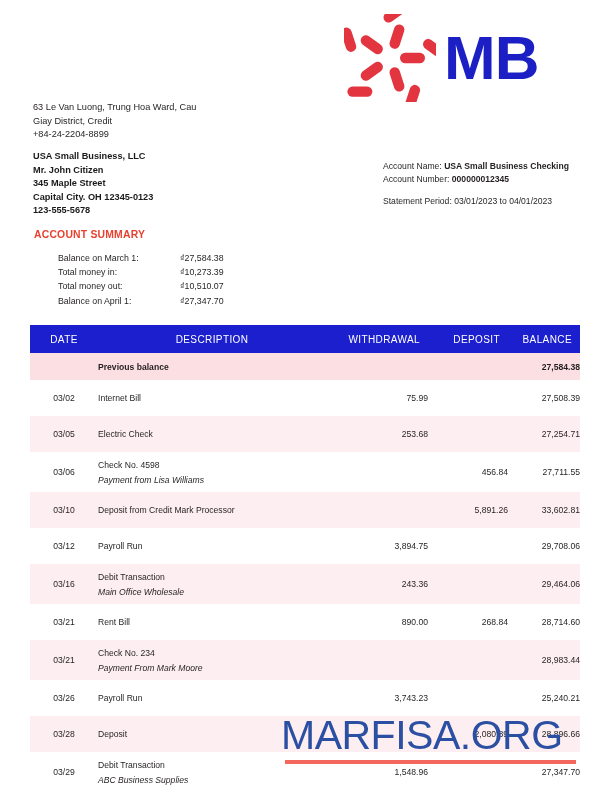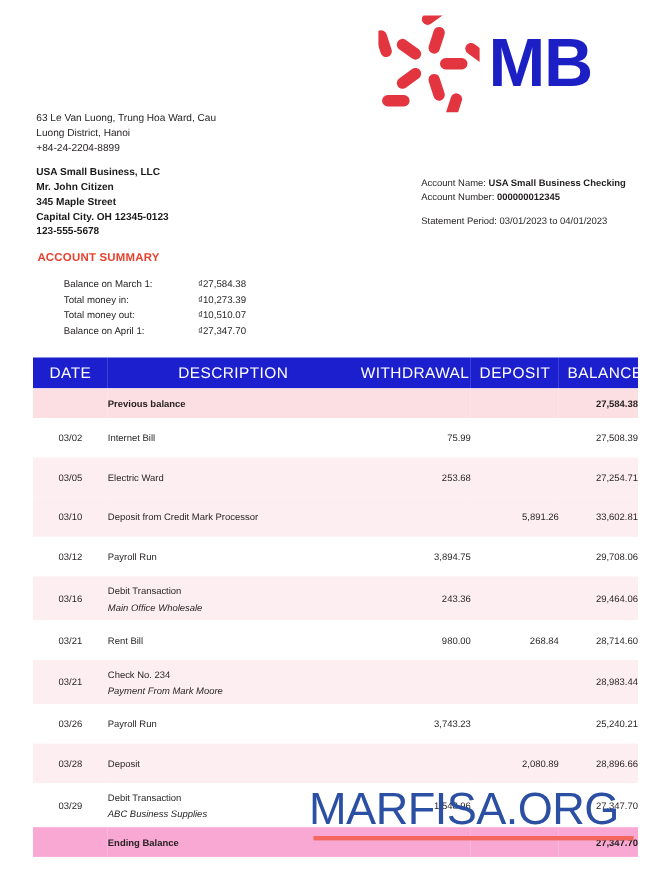--- a/index.html
+++ b/index.html
@@ -115,21 +115,21 @@
   }
   #transactions col.c-date  { width: 68px; }
   #transactions col.c-desc  { width: 222px; }
   #transactions col.c-wd    { width: 108px; }
   #transactions col.c-dep   { width: 80px; }
   #transactions col.c-bal   { width: 72px; }
 
   #transactions thead th {
     background: #1c1fce;
     color: #ffffff;
-    font-size: 14px;
+    font-size: 10px;
     font-weight: normal;
     letter-spacing: 0.4px;
     height: 28px;
     padding: 0 8px;
     vertical-align: middle;
   }
   #transactions thead th.th-date { text-align: center; padding: 0; }
   #transactions thead th.th-desc { text-align: center; padding-left: 14px; }
   #transactions thead th.th-num  { text-align: right; padding-right: 8px; }
 
@@ -229,21 +229,21 @@
           <rect x="34" y="-22" width="25" height="10.4" rx="5.2" transform="rotate(36 34 -16.8)"></rect>
         </g>
       </g>
     </g>
   </svg>
   <div id="logo-wordmark">MB</div>
 </div>
 
 <div id="bank-address">
   <div>63 Le Van Luong, Trung Hoa Ward, Cau</div>
-  <div>Luong District, Hanoi</div>
+  <div>Giay District, Credit</div>
   <div>+84-24-2204-8899</div>
 </div>
 
 <div id="customer-address">
   <div>USA Small Business, LLC</div>
   <div>Mr. John Citizen</div>
   <div>345 Maple Street</div>
   <div>Capital City. OH 12345-0123</div>
   <div>123-555-5678</div>
 </div>
@@ -311,25 +311,35 @@
         <td class="td-desc">
           <span class="d-main">Internet Bill</span>
         </td>
         <td class="td-num td-wd">75.99</td>
         <td class="td-num td-dep"></td>
         <td class="td-num td-bal">27,508.39</td>
       </tr>
       <tr class="alt r1">
         <td class="td-date">03/05</td>
         <td class="td-desc">
-          <span class="d-main">Electric Ward</span>
+          <span class="d-main">Electric Check</span>
         </td>
         <td class="td-num td-wd">253.68</td>
         <td class="td-num td-dep"></td>
         <td class="td-num td-bal">27,254.71</td>
+      </tr>
+      <tr class="two-line r2">
+        <td class="td-date">03/06</td>
+        <td class="td-desc">
+          <span class="d-main">Check No. 4598</span>
+          <span class="d-sub">Payment from Lisa Williams</span>
+        </td>
+        <td class="td-num td-wd"></td>
+        <td class="td-num td-dep">456.84</td>
+        <td class="td-num td-bal">27,711.55</td>
       </tr>
       <tr class="alt r1">
         <td class="td-date">03/10</td>
         <td class="td-desc">
           <span class="d-main">Deposit from Credit Mark Processor</span>
         </td>
         <td class="td-num td-wd"></td>
         <td class="td-num td-dep">5,891.26</td>
         <td class="td-num td-bal">33,602.81</td>
       </tr>
@@ -350,21 +360,21 @@
         </td>
         <td class="td-num td-wd">243.36</td>
         <td class="td-num td-dep"></td>
         <td class="td-num td-bal">29,464.06</td>
       </tr>
       <tr class="r1">
         <td class="td-date">03/21</td>
         <td class="td-desc">
           <span class="d-main">Rent Bill</span>
         </td>
-        <td class="td-num td-wd">980.00</td>
+        <td class="td-num td-wd">890.00</td>
         <td class="td-num td-dep">268.84</td>
         <td class="td-num td-bal">28,714.60</td>
       </tr>
       <tr class="alt two-line r2 bal-mid">
         <td class="td-date">03/21</td>
         <td class="td-desc">
           <span class="d-main">Check No. 234</span>
           <span class="d-sub">Payment From Mark Moore</span>
         </td>
         <td class="td-num td-wd"></td>

